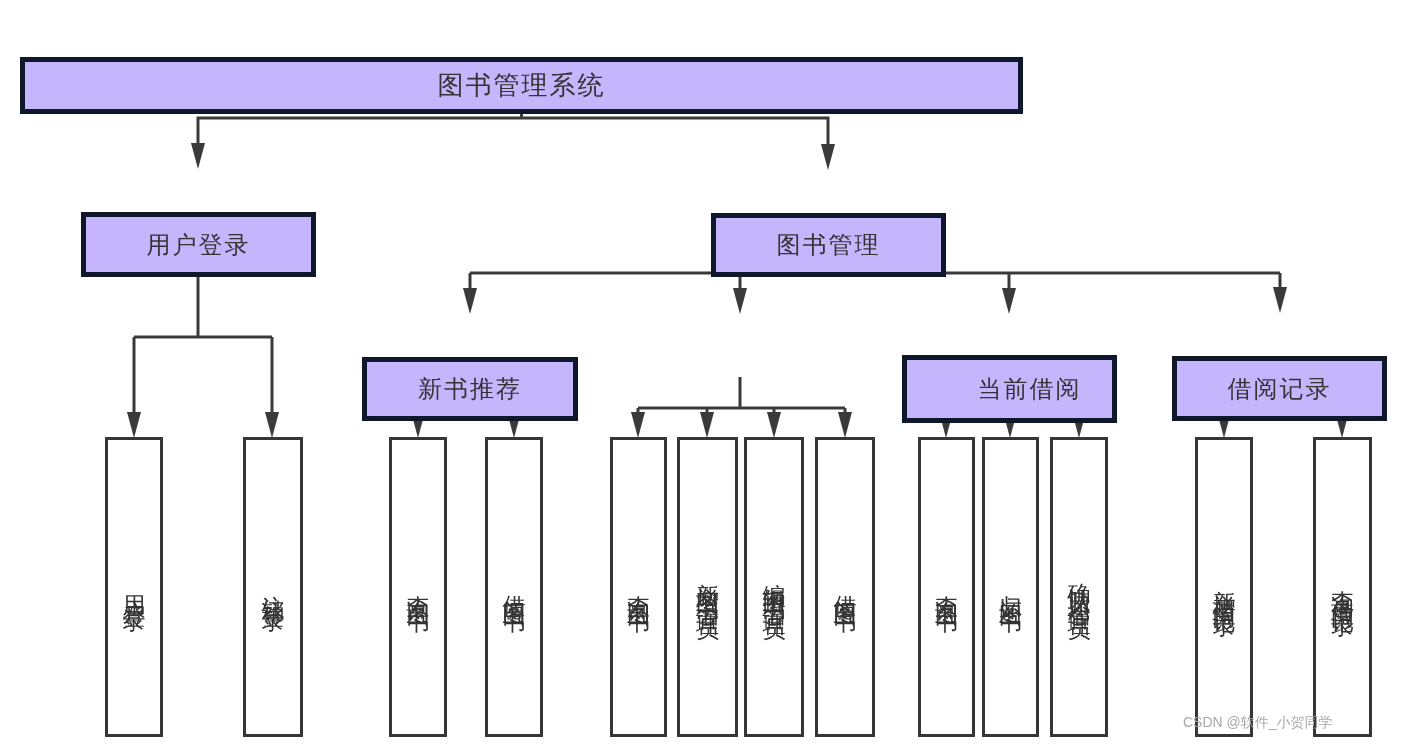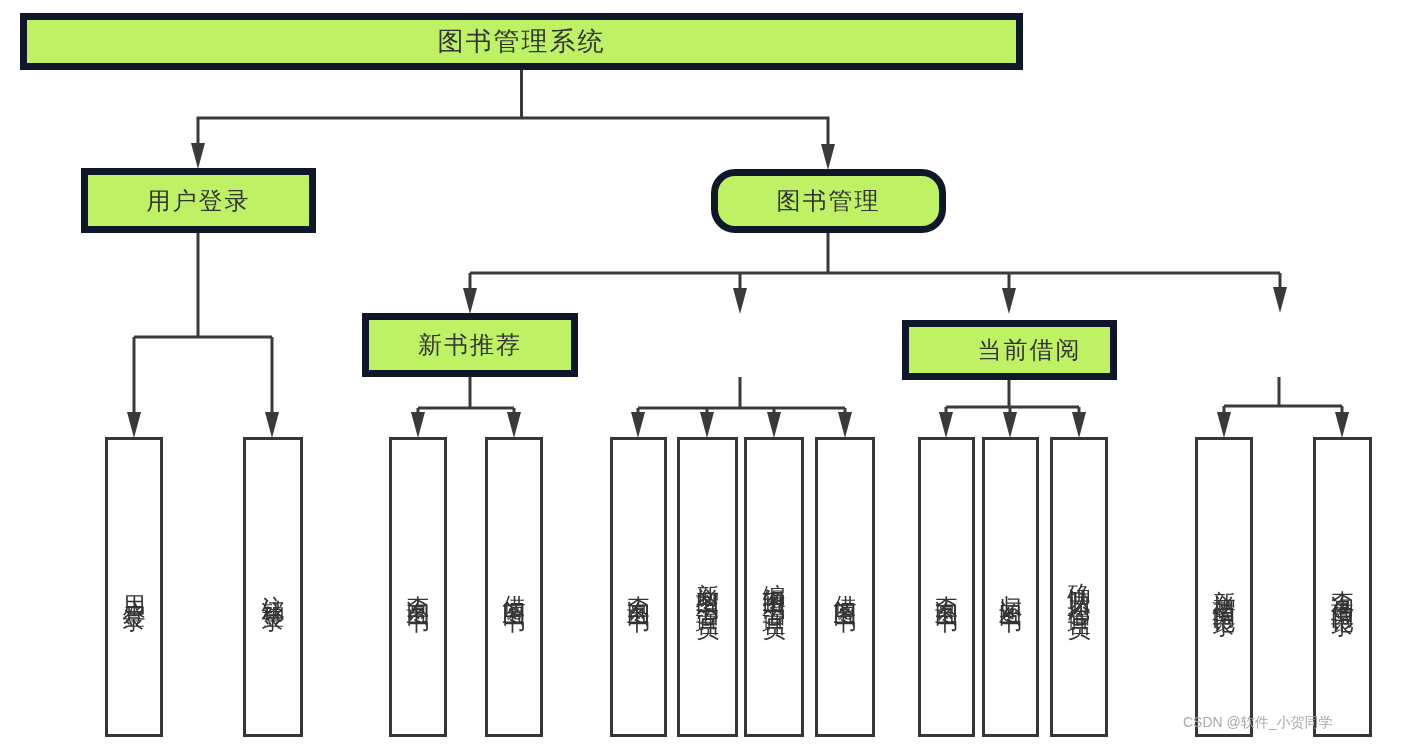--- a/index.html
+++ b/index.html
@@ -20,29 +20,30 @@
   }
   .connectors path {
     fill: none;
     stroke: #3a3a3a;
     stroke-width: 3;
   }
   .connectors polygon { fill: #3a3a3a; }
   .node {
     position: absolute;
     box-sizing: border-box;
-    background: #bef264;
-    border: 7px solid #0f172a;
+    background: #c4b5fd;
+    border: 5px solid #0f172a;
     display: flex;
     align-items: center;
     justify-content: center;
     font-size: 24px;
     letter-spacing: 2px;
     z-index: 1;
     white-space: nowrap;
+    margin-top: 44px;
   }
   .node.root { font-size: 26px; }
   .leaf {
     position: absolute;
     box-sizing: border-box;
     background: #ffffff;
     border: 3px solid #363636;
     display: flex;
     align-items: center;
     justify-content: center;
@@ -112,24 +113,25 @@
     <g>
       <path d="M1279 377 V406 M1224 406 H1342 M1224 406 V416 M1342 406 V416"></path>
       <polygon points="1217,412 1231,412 1224,438"></polygon>
       <polygon points="1335,412 1349,412 1342,438"></polygon>
     </g>
   </svg>
 
   <div class="node root" style="left:20px; top:13px; width:1003px; height:57px;">图书管理系统</div>
 
   <div class="node" style="left:81px; top:168px; width:235px; height:65px;">用户登录</div>
-  <div class="node" style="left:711px; top:169px; width:235px; height:64px;border-radius:24px;">图书管理</div>
+  <div class="node" style="left:711px; top:169px; width:235px; height:64px;">图书管理</div>
 
   <div class="node" style="left:362px; top:313px; width:216px; height:64px;font-family:Liberation Serif, serif;">新书推荐</div>
-  <div class="node" style="left:902px; top:320px; width:215px; height:60px;padding-left:40px;">当前借阅</div>
+  <div class="node" style="left:902px; top:311px; width:215px; height:68px;padding-left:40px;">当前借阅</div>
+  <div class="node" style="left:1172px; top:312px; width:215px; height:65px;">借阅记录</div>
 
   <div class="leaf" style="left:105px; width:58px;">
     <span>用户登录</span>
   </div>
   <div class="leaf" style="left:243px; width:60px;">
     <span>注销登录</span>
   </div>
 
   <div class="leaf" style="left:389px; width:58px;">
     <span>查询图书</span>

